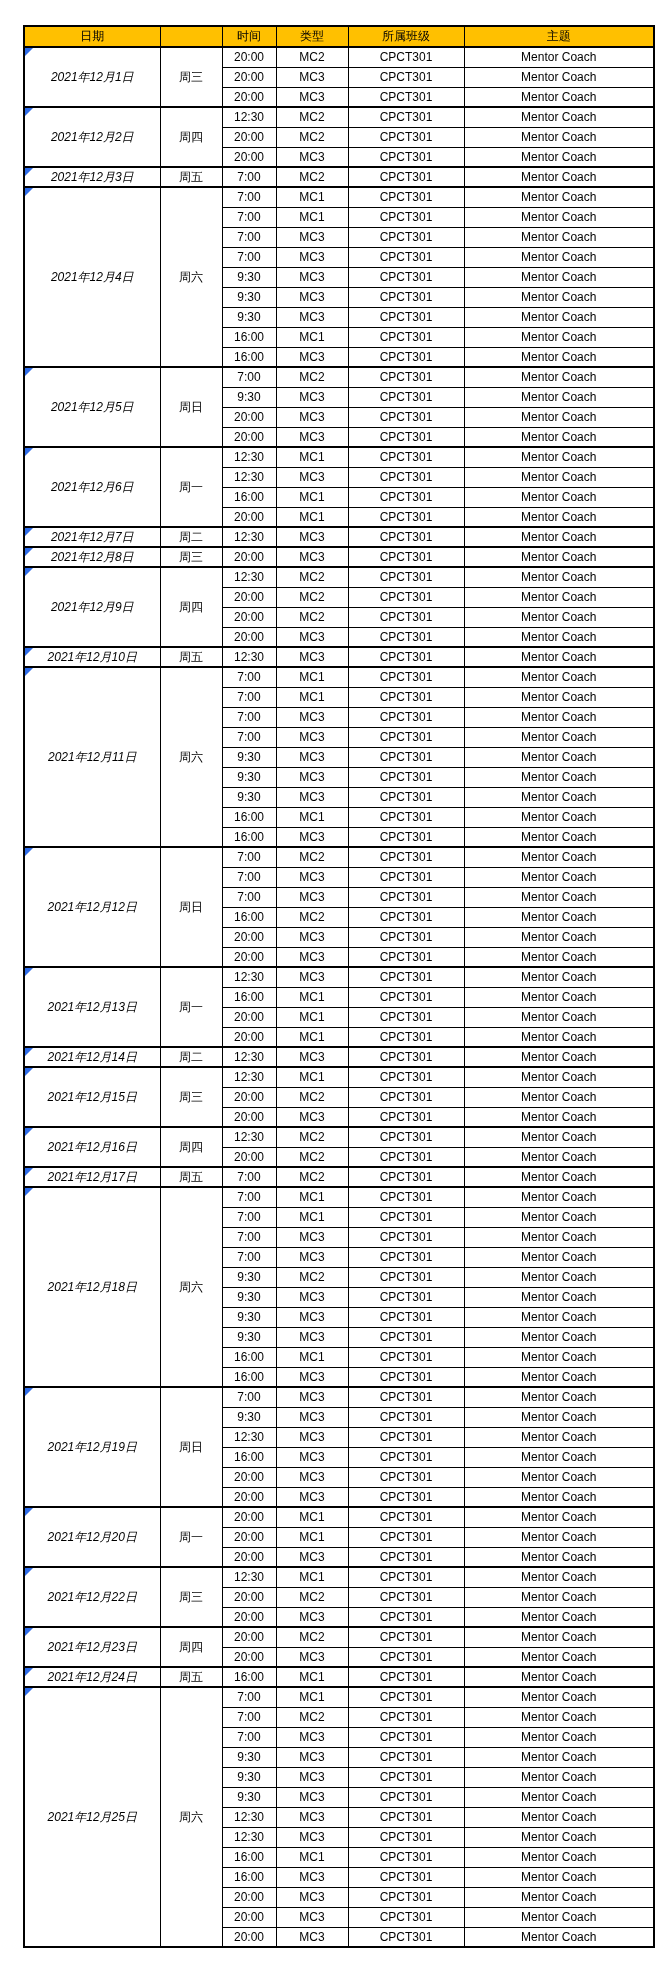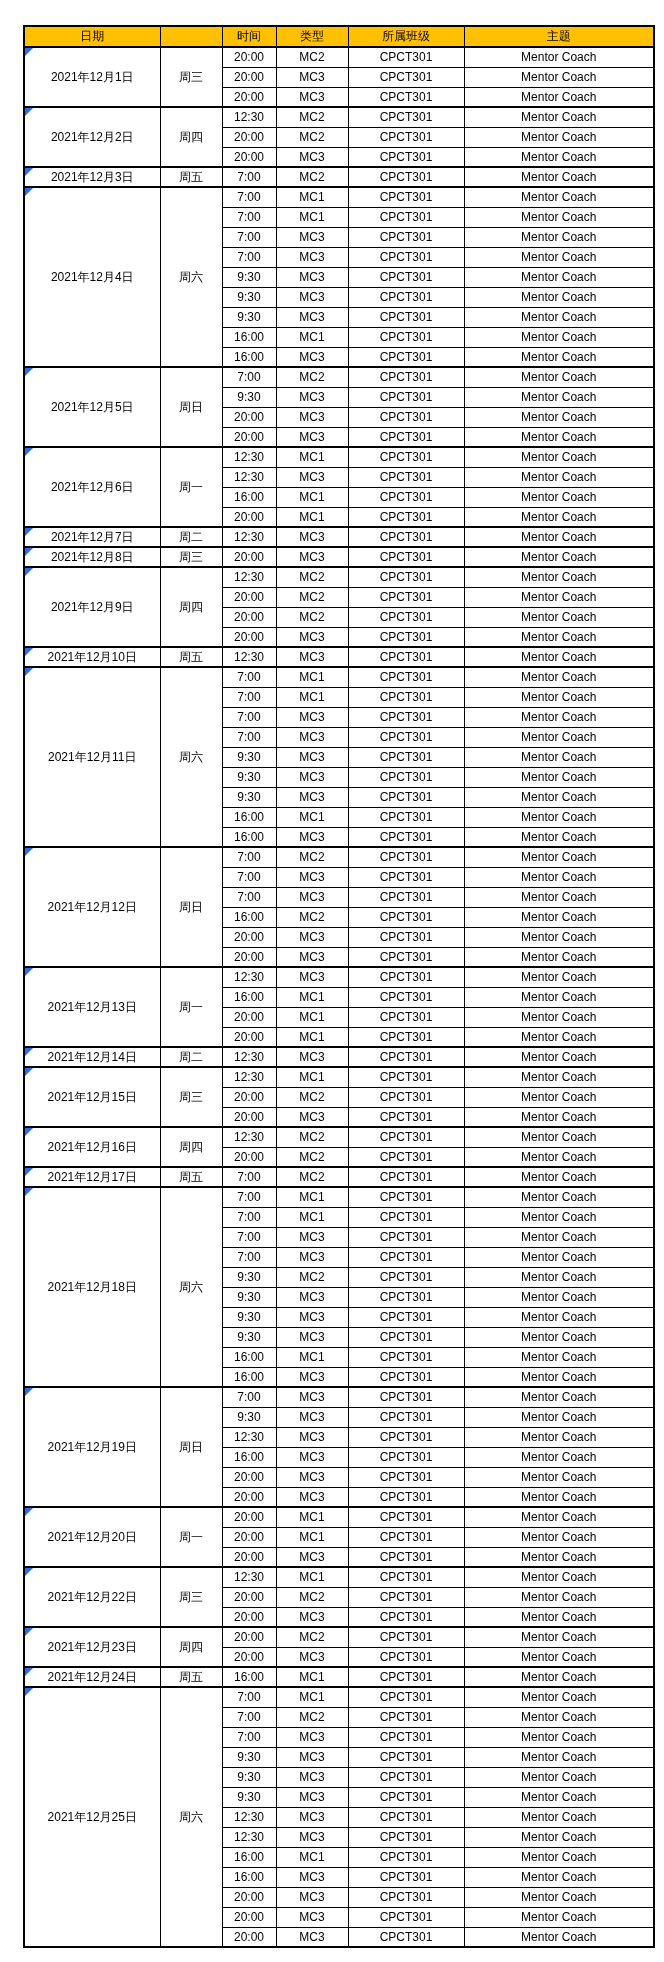--- a/index.html
+++ b/index.html
@@ -52,20 +52,21 @@
     background: var(--header-bg);
     border-bottom: 2px solid var(--border-color);
     height: 21px;
     font-family: Liberation Serif, serif;
   }
   tr.group-start td {
     border-top: 2px solid var(--border-color);
   }
   td.date-cell {
     position: relative;
+    font-style: italic;
   }
   .comment-marker {
     position: absolute;
     top: 0;
     left: 0;
     width: 0;
     height: 0;
     border-top: 8px solid var(--marker-color);
     border-right: 8px solid transparent;
   }

